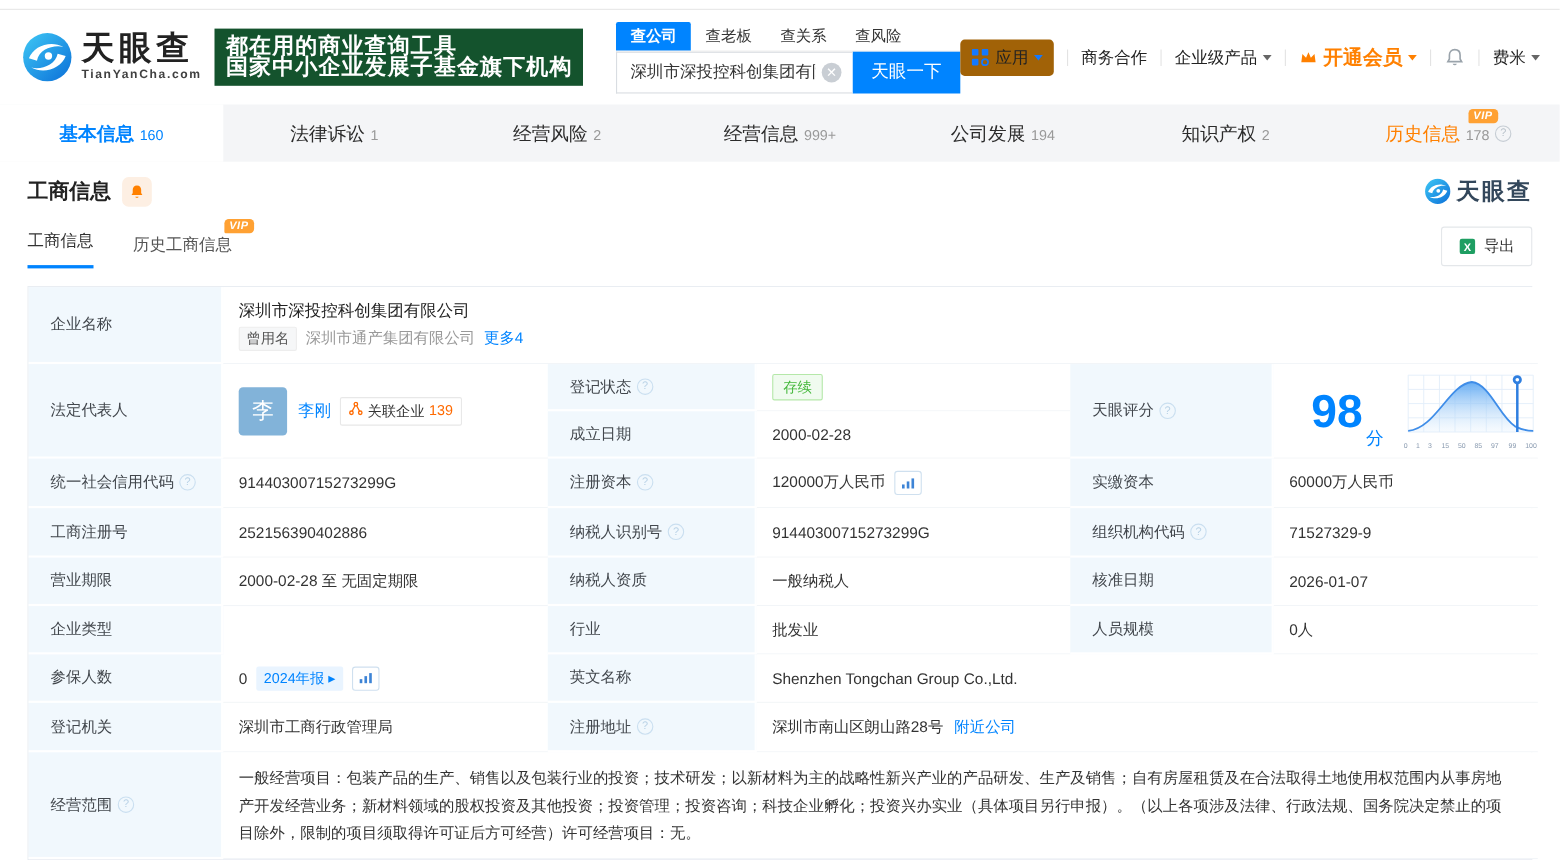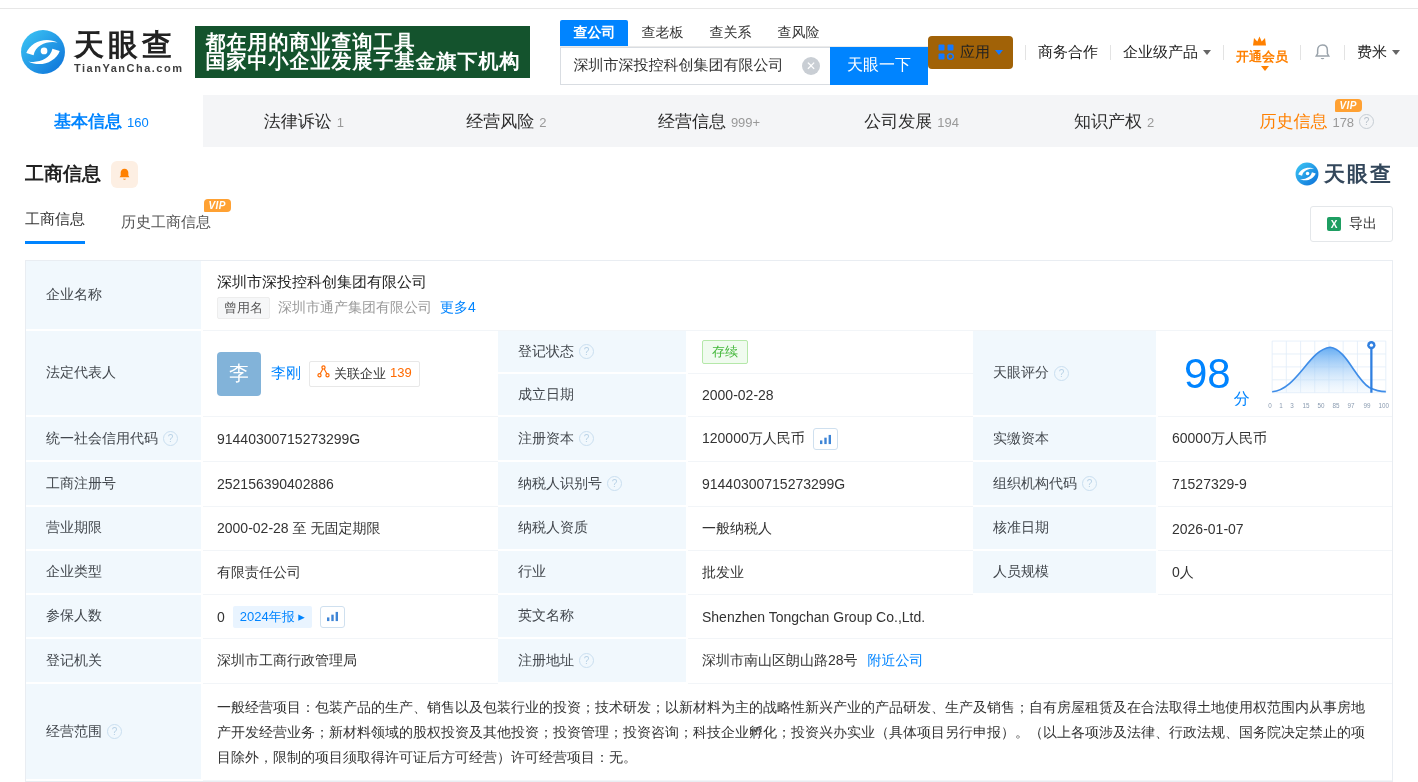--- a/index.html
+++ b/index.html
@@ -31,21 +31,21 @@
   .top-right { margin-left:auto; display:flex; align-items:center; white-space:nowrap;}
   .tr-sep { width:1px; height:15px; background:#e3e3e3; margin:0 12px;}
   .app-chip { display:flex; align-items:center; background:#a16207; border-radius:4px;
     padding:7px 10px; cursor:pointer;}
   .app-chip span { font-size:15px; color:#222; margin-left:6px;}
   .caret { display:inline-block; width:0; height:0; border-left:4.5px solid transparent;
     border-right:4.5px solid transparent; border-top:5.5px solid #666; margin-left:5px; vertical-align:middle;}
   .caret.blue { border-top-color:#1479ff; }
   .caret.orange { border-top-color:#ff8000; }
   .tr-link { font-size:15px; color:#222; cursor:pointer; display:flex; align-items:center;}
-  .member { color:#ff8000; font-weight:bold; display:flex; align-items:center; font-size:13px; cursor:pointer;flex-direction:column;}
+  .member { color:#ff8000; font-weight:bold; display:flex; align-items:center; font-size:18px; cursor:pointer;}
   .member svg { margin-right:5px; }
 
   
   .main-tabs { height:52px; background:#f4f5f7; display:flex; }
   .mtab { flex:1; display:flex; align-items:center; justify-content:center; font-size:17px;
     color:#2b2b2b; cursor:pointer; position:relative;}
   .mtab .cnt { font-size:13px; color:#999; margin-left:5px; margin-top:2px;}
   .mtab.active { background:#fff; color:#0084ff; font-weight:bold;}
   .mtab.active .cnt { color:#0084ff; font-weight:normal;}
   .mtab.vip-tab { color:#ff8000; }
@@ -96,21 +96,21 @@
     padding:3px 7px; margin-left:8px; cursor:pointer;}
   .rel-badge .t { font-size:13px; color:#333; margin:0 4px 0 4px;}
   .rel-badge .n { font-size:13px; color:#ff6a00; }
   .status-badge { background:#f0fbef; border:1px solid #b5e8a9; color:#45b83c; font-size:13px;
     padding:2px 9px; border-radius:2px;}
   .icon-btn { display:inline-flex; align-items:center; justify-content:center; width:25px; height:22px;
     border:1px solid #cfe0ef; border-radius:3px; margin-left:8px; cursor:pointer; background:#fff;}
   .report-badge { background:#e9f4ff; color:#0084ff; font-size:13px; padding:2px 7px;
     border-radius:2px; margin-left:8px; cursor:pointer;}
   .score-cell { align-items:center; }
-  .score-num { font-size:42px; font-weight:normal; color:#0084ff; line-height:42px; margin-left:12px;}
+  .score-num { font-size:42px; font-weight:bold; color:#0084ff; line-height:42px; margin-left:20px;}
   .score-unit { font-size:16px; color:#0084ff; align-self:flex-end; margin:0 0 6px 3px;}
   .score-chart { margin-left:18px; display:flex; flex-direction:column; }
   .axis-row { display:flex; justify-content:space-between; width:122px; margin-top:1px;}
   .axis-row span { font-size:7px; color:#8a9bb0; transform:scale(.9);}
   .scope-cell { align-items:flex-start; padding:11px 22px 0 14px; line-height:25px; display:block;}
 </style>
 </head>
 <body>
 
 <div class="topline"></div>
@@ -374,21 +374,20 @@
     <div class="vl" style="grid-area:5/6/6/7">71527329-9</div>
 
     <div class="lb" style="grid-area:6/1/7/2">营业期限</div>
     <div class="vl" style="grid-area:6/2/7/3">2000-02-28 至 无固定期限</div>
     <div class="lb" style="grid-area:6/3/7/4">纳税人资质</div>
     <div class="vl" style="grid-area:6/4/7/5">一般纳税人</div>
     <div class="lb" style="grid-area:6/5/7/6">核准日期</div>
     <div class="vl" style="grid-area:6/6/7/7">2026-01-07</div>
 
     <div class="lb" style="grid-area:7/1/8/2">企业类型</div>
-    <div class="vl" style="grid-area:7/2/8/3">有限责任公司</div>
     <div class="lb" style="grid-area:7/3/8/4">行业</div>
     <div class="vl" style="grid-area:7/4/8/5">批发业</div>
     <div class="lb" style="grid-area:7/5/8/6">人员规模</div>
     <div class="vl" style="grid-area:7/6/8/7">0人</div>
 
     <div class="lb" style="grid-area:8/1/9/2">参保人数</div>
     <div class="vl" style="grid-area:8/2/9/3">
       <span>0</span>
       <span class="report-badge"><span>2024年报</span> ▸</span>
       <span class="icon-btn">

